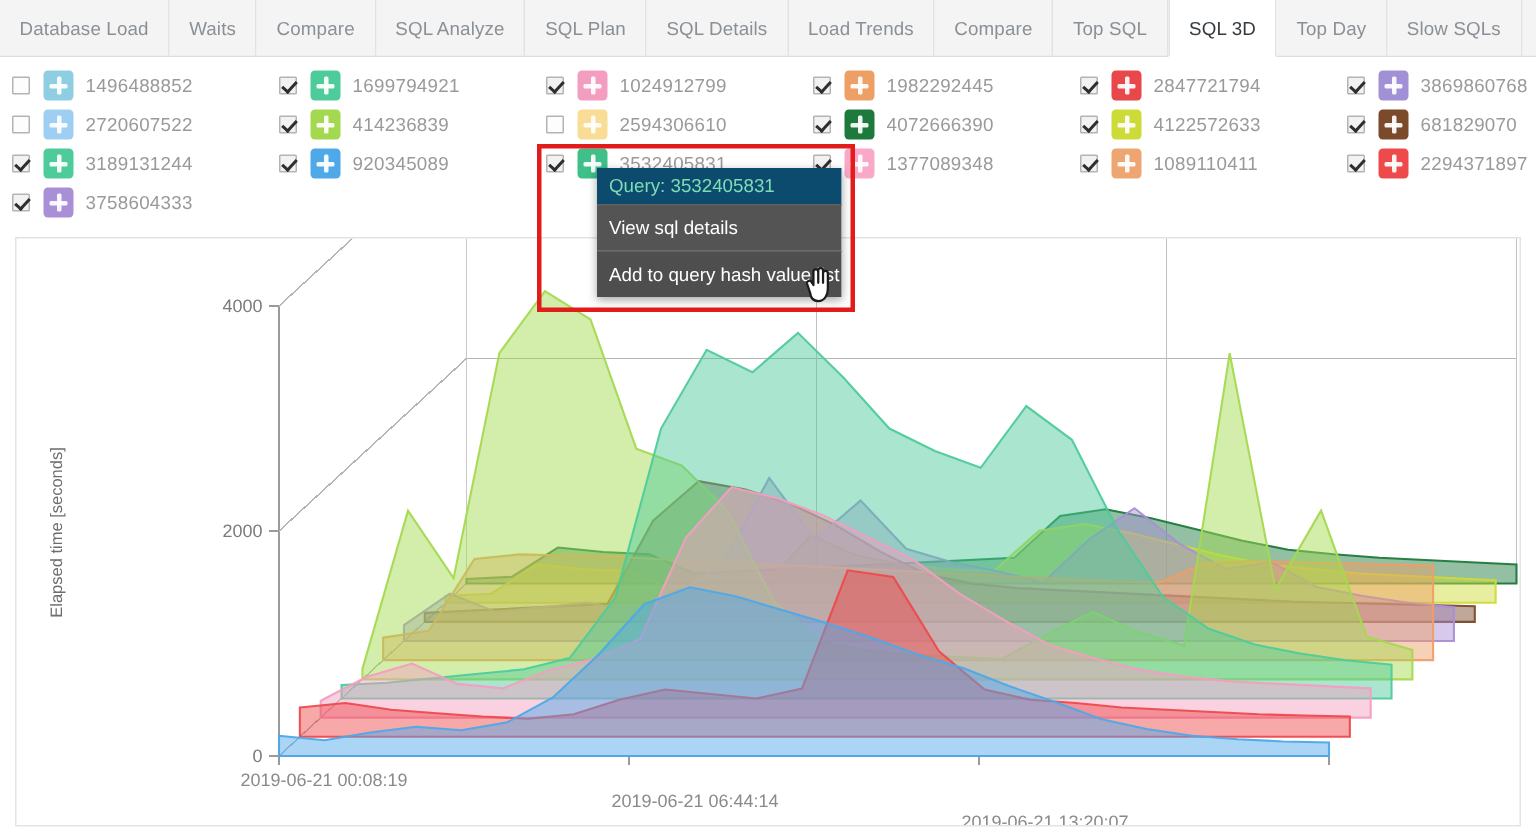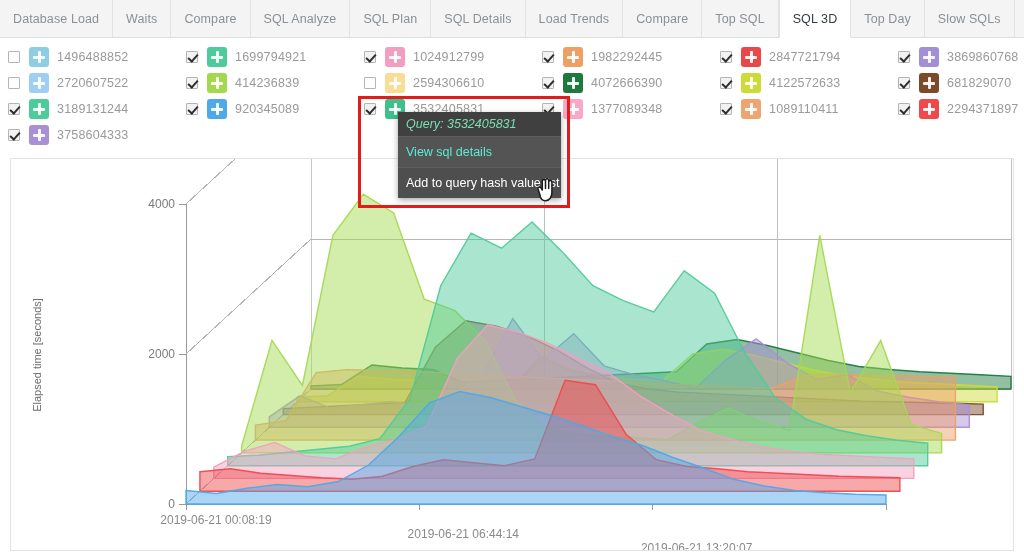--- a/index.html
+++ b/index.html
@@ -117,32 +117,31 @@
   }
   .ctxmenu {
     position: absolute;
     left: 398px; top: 112px;
     width: 163px;
     z-index: 45;
     box-shadow: 0 2px 6px rgba(0,0,0,.35);
     font-size: 12.5px;
   }
   .ctx-header {
-    background: #404040;
+    background: #0c4a6e;
     color: #7ddcb3;
     padding: 6px 8px;
     height: 24px;
     line-height: 12px;
     white-space: nowrap;
     overflow: hidden;
-    font-style: italic;
   }
   .ctx-item {
     background: #545454;
-    color: #5eead4;
+    color: #ffffff;
     padding: 8px 8px;
     height: 31px;
     line-height: 15px;
     border-top: 1px solid #606060;
     white-space: nowrap;
     cursor: pointer;
   }
   .ctx-item.enabled {
     background: #4e4e4e;
     color: #ffffff;

